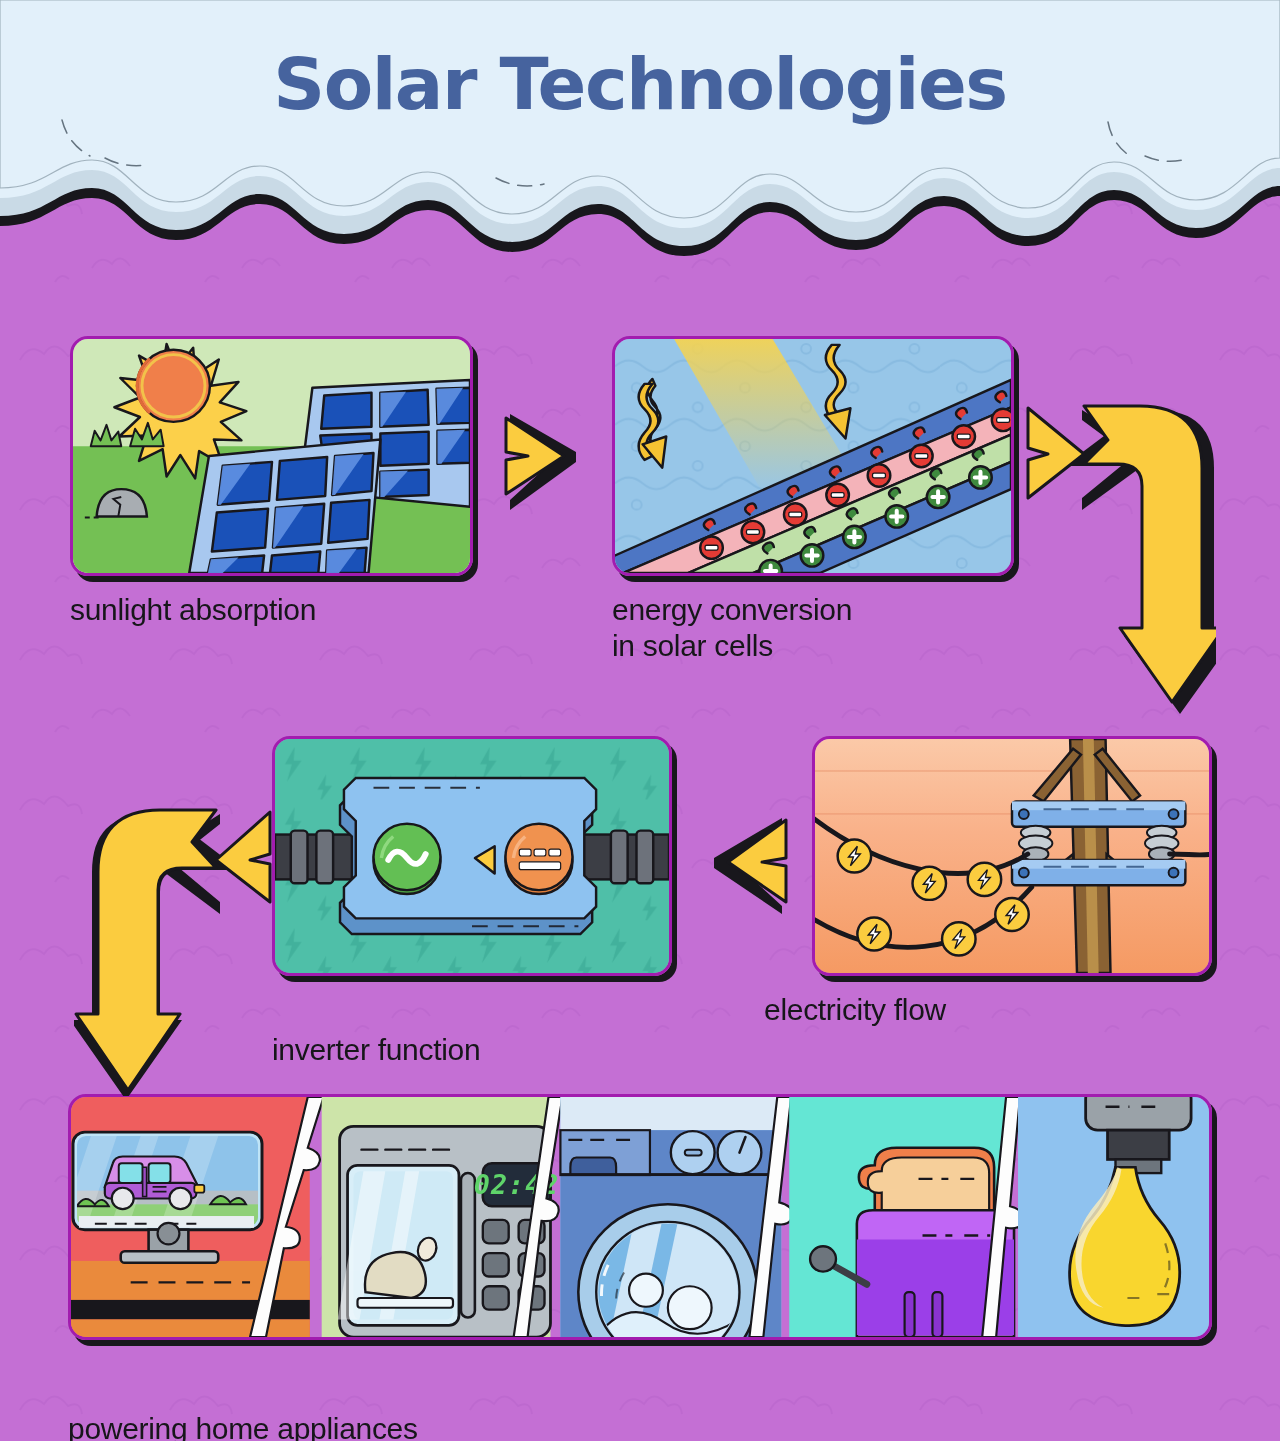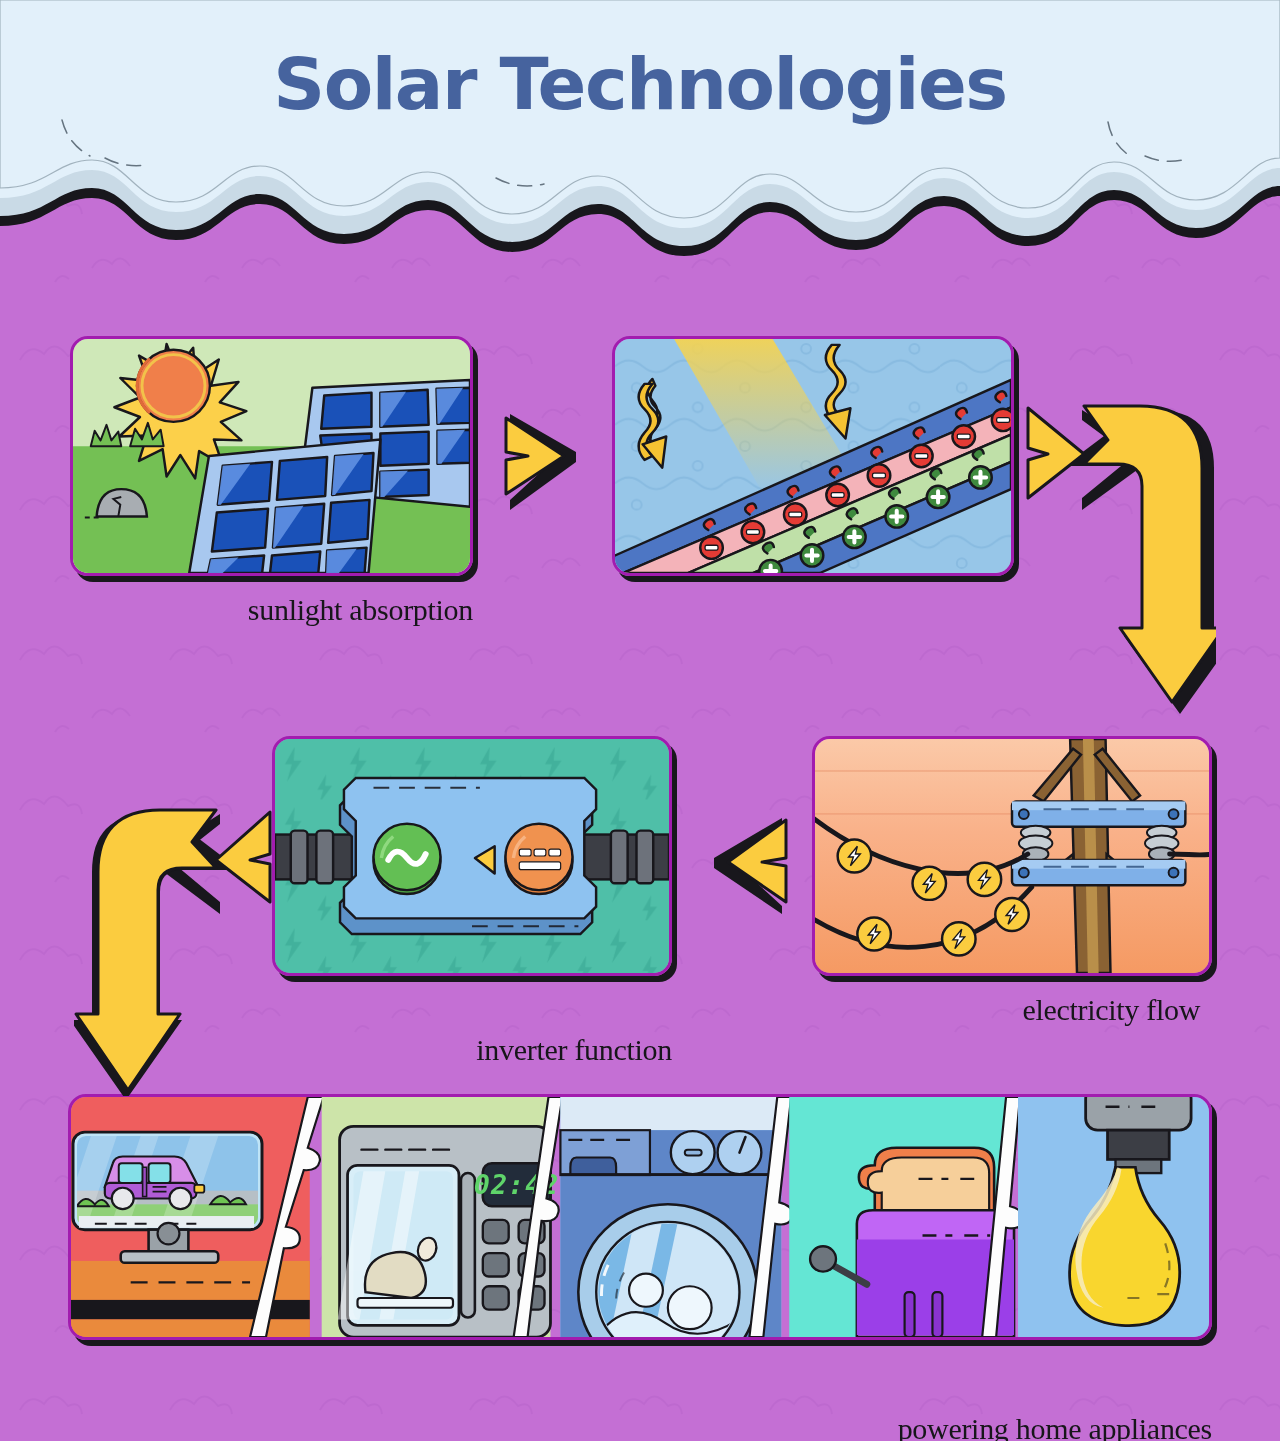--- a/index.html
+++ b/index.html
@@ -43,26 +43,26 @@
     border-radius: 18px;
     overflow: hidden;
     box-shadow: 5px 6px 0 #18171c;
     z-index: 3;
     font-style: italic;
   }
   .panel-svg { display: block; width: 100%; height: 100%; }
 
   .caption {
     position: absolute;
-    text-align: right;
+    text-align: left;
     color: #17161a;
     font-size: 30px;
     line-height: 36px;
     z-index: 4;
-    font-family: Liberation Serif, serif;
+    font-family: Liberation Sans, sans-serif;
     letter-spacing: -.3px;
   }
 
   
   .arrow { position: absolute; z-index: 4; }
 </style>
 </head>
 <body>
 
 <div id="bg-texture"></div>
@@ -333,20 +333,22 @@
       </g>
       <g transform="translate(371,142) scale(.82)">
         <circle cx="0" cy="0" r="14" fill="#3f8a3e" stroke="#18171c" stroke-width="3"></circle>
         <path d="M-4 -22 q-10 -6 -2 -12 q8 -5 10 4" fill="#3f8a3e" stroke="#18171c" stroke-width="3" stroke-linecap="round"></path>
         <path d="M-7 0 h14 M0 -7 v14" stroke="#fff" stroke-width="5" stroke-linecap="round"></path>
       </g>
     </g>
   </svg>
 </div>
 <div class="caption" style="left:612px; top:592px; width:402px;">
+  <div>energy conversion</div>
+  <div>in solar cells</div>
 </div>
 
 <div class="panel" style="left:812px; top:736px; width:400px; height:240px;">
   <svg class="panel-svg" viewBox="0 0 400 240" preserveAspectRatio="none">
     <defs>
       <linearGradient id="skygrad" x1="0" y1="0" x2="0" y2="1">
         <stop offset="0%" stop-color="#fbc9a8"></stop>
         <stop offset="40%" stop-color="#f9b189"></stop>
         <stop offset="100%" stop-color="#f59a63"></stop>
       </linearGradient>
@@ -423,21 +425,21 @@
         <circle r="17" fill="#fbcc3f" stroke="#18171c" stroke-width="2.5"></circle>
         <path d="M3 -10 L-6 1 L-1 1 L-4 10 L6 -2 L1 -2 Z" fill="#fff" stroke="#18171c" stroke-width="1.4"></path>
       </g>
       <g transform="translate(146,205)">
         <circle r="17" fill="#fbcc3f" stroke="#18171c" stroke-width="2.5"></circle>
         <path d="M3 -10 L-6 1 L-1 1 L-4 10 L6 -2 L1 -2 Z" fill="#fff" stroke="#18171c" stroke-width="1.4"></path>
       </g>
     </g>
   </svg>
 </div>
-<div class="caption" style="left:800px; top:992px; width:400px;">electricity flow</div>
+<div class="caption" style="left:764px; top:992px; width:400px;">electricity flow</div>
 
 <div class="panel" style="left:272px; top:736px; width:400px; height:240px;">
   <svg class="panel-svg" viewBox="0 0 400 240" preserveAspectRatio="none">
     <defs>
       <pattern id="boltpat" width="66" height="62" patternUnits="userSpaceOnUse">
         <path d="M20 8 L10 26 L17 26 L12 44 L27 22 L19 22 Z" fill="#3fae98" opacity=".8"></path>
         <path d="M52 36 L43 52 L49 52 L45 66 L58 48 L51 48 Z" fill="#3fae98" opacity=".8"></path>
       </pattern>
     </defs>
     <rect width="400" height="240" fill="#4fbfa8"></rect>

